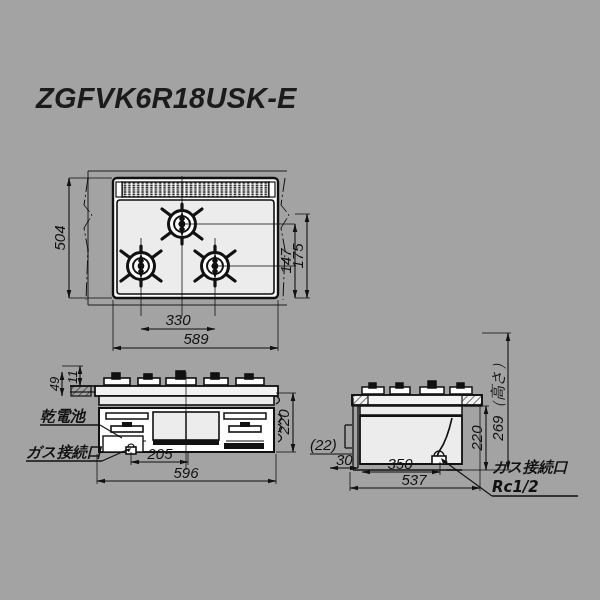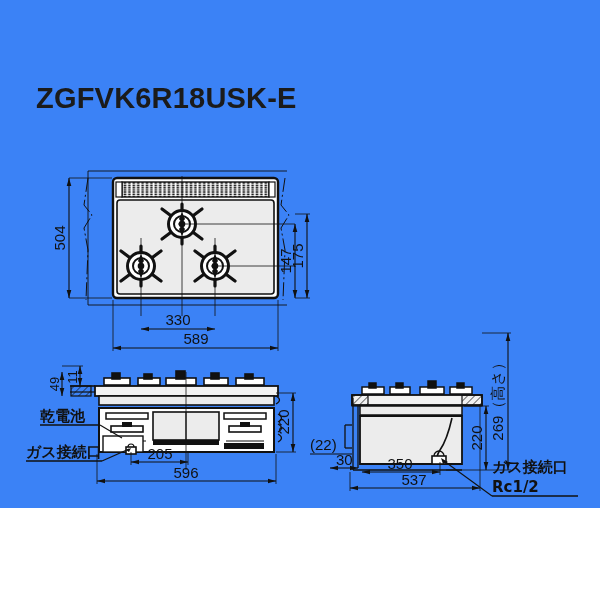--- a/index.html
+++ b/index.html
@@ -6,22 +6,23 @@
   * { box-sizing: border-box; }
   html, body {
     margin: 0; padding: 0;
     width: 600px; height: 600px;
     background: #ffffff;
     font-family: "Liberation Sans", "DejaVu Sans", sans-serif;
     overflow: hidden;
   }
   #page {
     position: relative;
-    width: 600px; height: 508px;
-    background: #3b82f6;
+    width: 600px; height: 600px;
+    background: #a3a3a3;
+    font-style: italic;
   }
   #title {
     position: absolute;
     left: 36px; top: 82px;
     font-size: 29px;
     font-weight: 700;
     letter-spacing: 0.2px;
     color: #1b1b1b;
     white-space: nowrap;
   }

